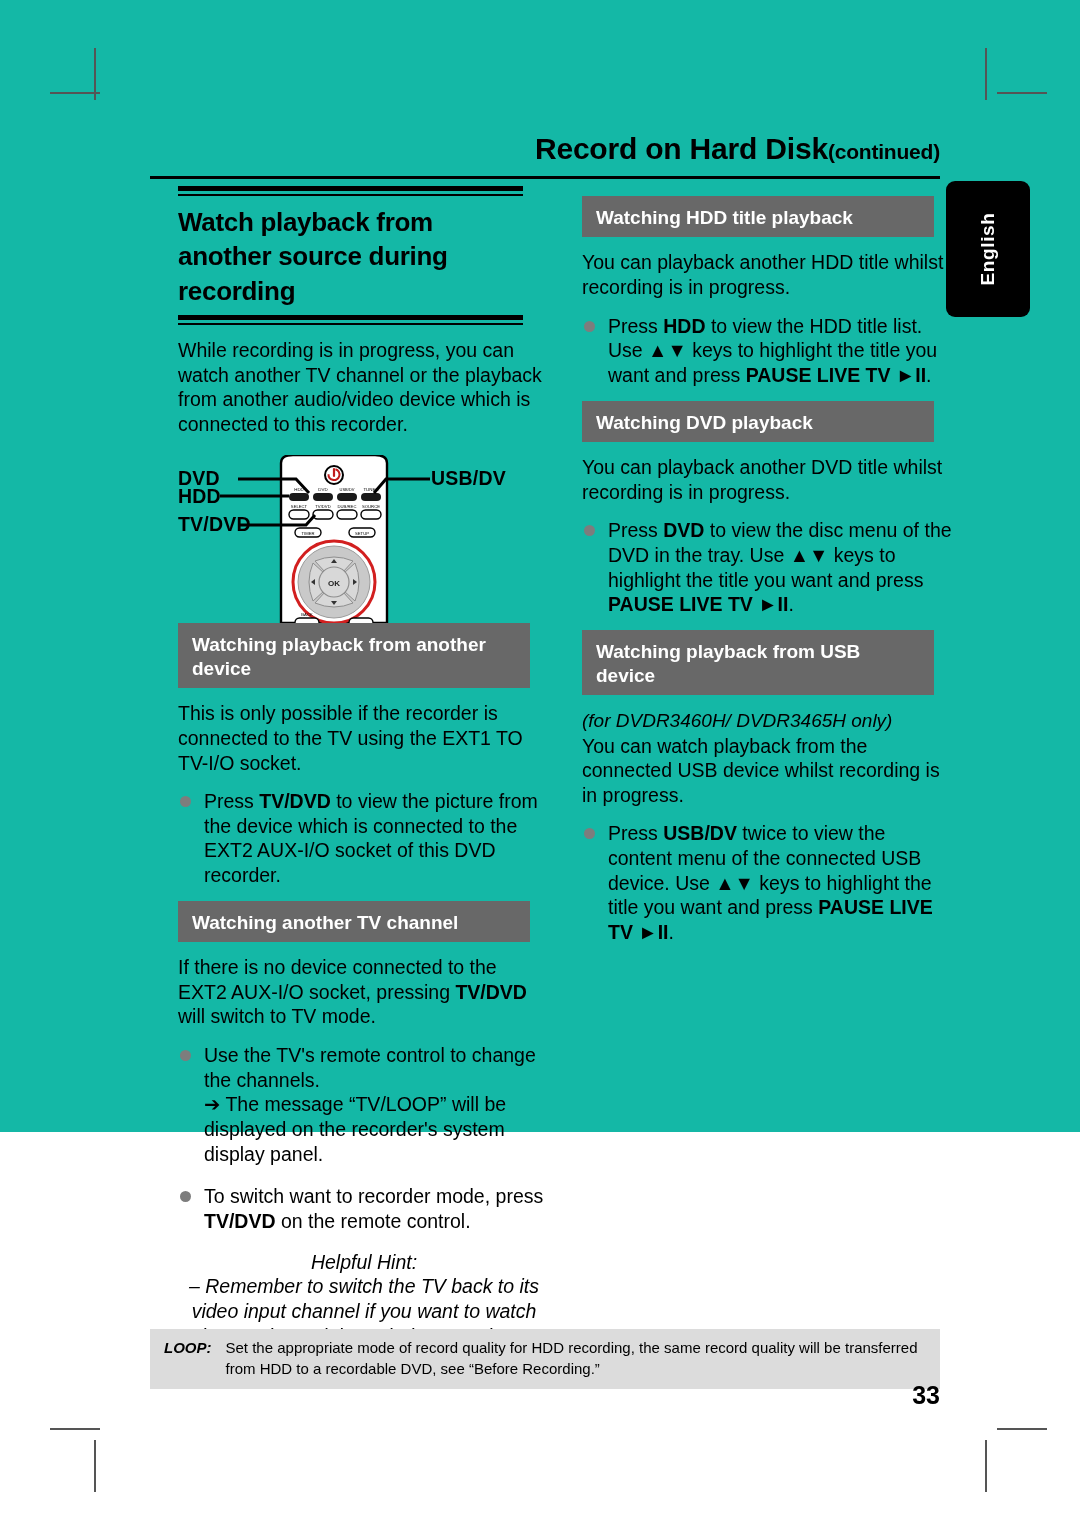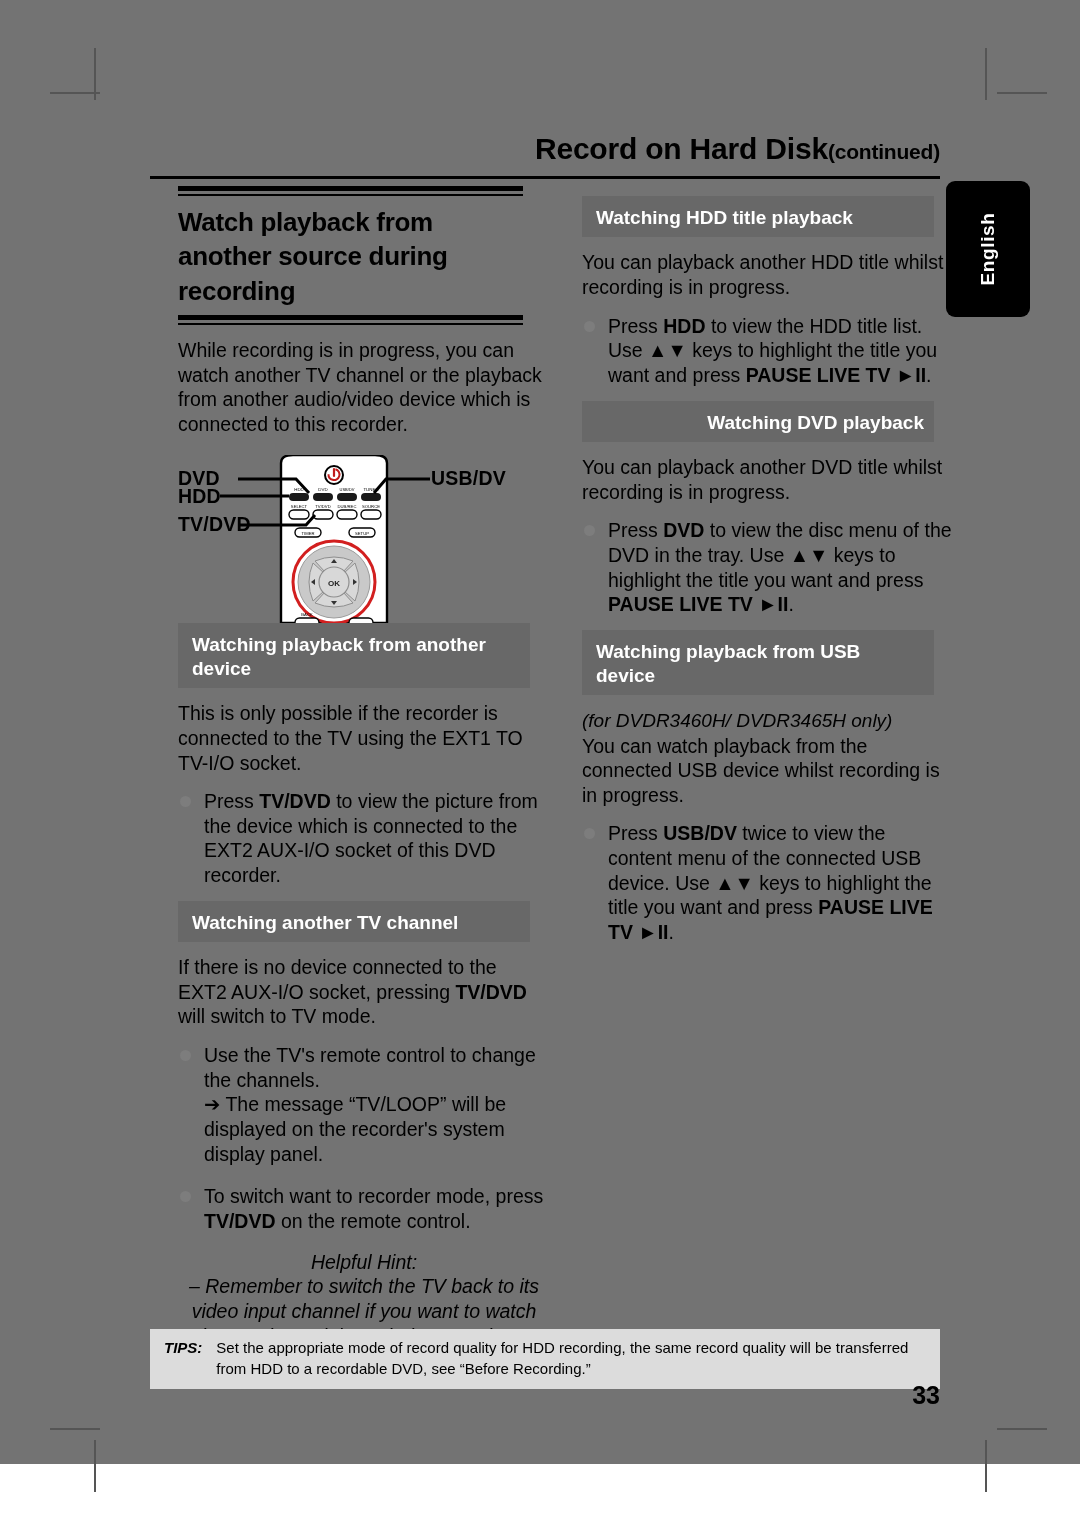--- a/index.html
+++ b/index.html
@@ -4,21 +4,21 @@
 <style>
   * { box-sizing: border-box; }
   html, body {
     margin: 0; padding: 0;
     width: 1080px; height: 1524px;
     background: #ffffff;
     font-family: "Liberation Sans", sans-serif;
     color: #000;
     overflow: hidden;
   }
-  .page { position: relative; width: 1080px; height: 1464px; background:#737373; }
+  .page { position: relative; width: 1080px; height: 1132px; background:#14b8a6; }
 
   
   .cm { position: absolute; background: #555; }
   .cm.v { width: 2px; height: 52px; }
   .cm.h { height: 2px; width: 50px; }
 
   
   .chapter-title {
     position: absolute;
     left: 150px; top: 133px; width: 790px;
@@ -309,21 +309,21 @@
 
     <div class="subbar">Watching HDD title playback</div>
     <div class="body">You can playback another HDD title whilst recording is in progress.</div>
     <div class="bullets">
       <div class="bullet-item">
         <span class="bullet-dot"></span>
         <span>Press </span><b>HDD</b><span> to view the HDD title list. Use </span><b>▲▼</b><span> keys to highlight the title you want and press </span><b>PAUSE LIVE TV </b><b>►II</b><span>.</span>
       </div>
     </div>
 
-    <div class="subbar" style="margin-top:13px;text-align:right;">Watching DVD playback</div>
+    <div class="subbar" style="margin-top:13px;">Watching DVD playback</div>
     <div class="body">You can playback another DVD title whilst recording is in progress.</div>
     <div class="bullets">
       <div class="bullet-item">
         <span class="bullet-dot"></span>
         <span>Press </span><b>DVD</b><span> to view the disc menu of the DVD in the tray. Use </span><b>▲▼</b><span> keys to highlight the title you want and press </span><b>PAUSE LIVE TV </b><b>►II</b><span>.</span>
       </div>
     </div>
 
     <div class="subbar" style="margin-top:4px;">Watching playback from USB device</div>
     <div class="body tight">
@@ -332,19 +332,19 @@
     </div>
     <div class="bullets">
       <div class="bullet-item">
         <span class="bullet-dot"></span>
         <span>Press </span><b>USB/DV</b><span> twice to view the content menu of the connected USB device. Use </span><b>▲▼</b><span> keys to highlight the title you want and press </span><b>PAUSE LIVE TV </b><b>►II</b><span>.</span>
       </div>
     </div>
   </div>
 
   <div class="tips">
-    <div class="tips-label">TIPS:</div>
+    <div class="tips-label">LOOP:</div>
     <div class="tips-text">Set the appropriate mode of record quality for HDD recording, the same record quality will be transferred from HDD to a recordable DVD, see “Before Recording.”</div>
   </div>
 
   <div class="page-number">33</div>
 
 </div>
 
 </body></html>

